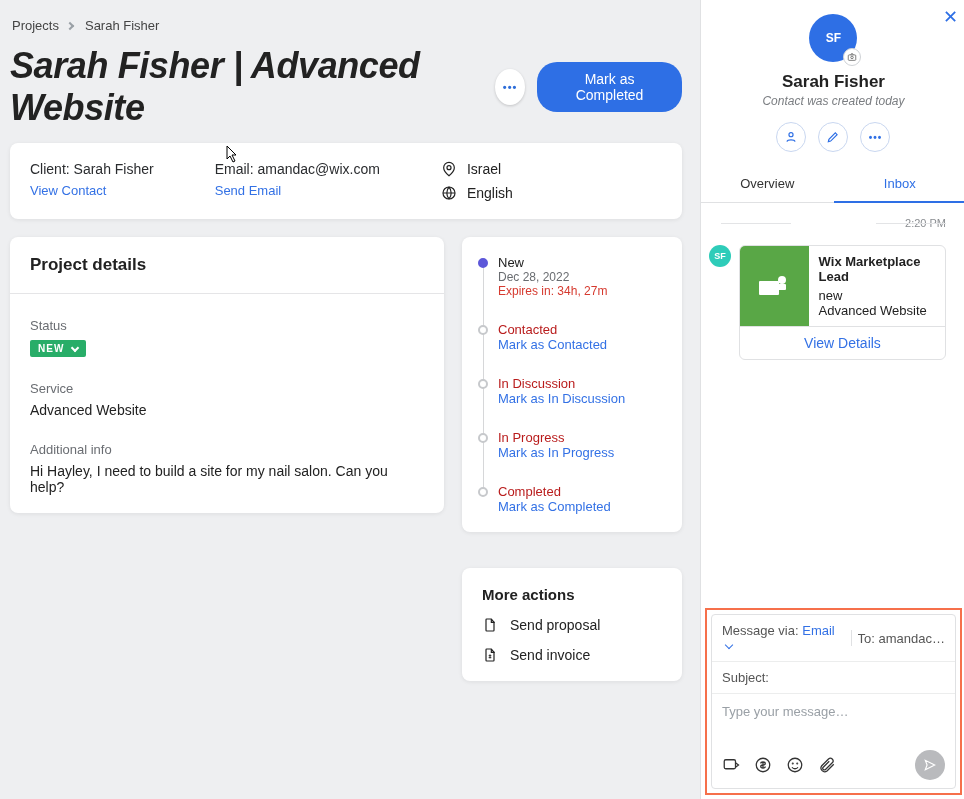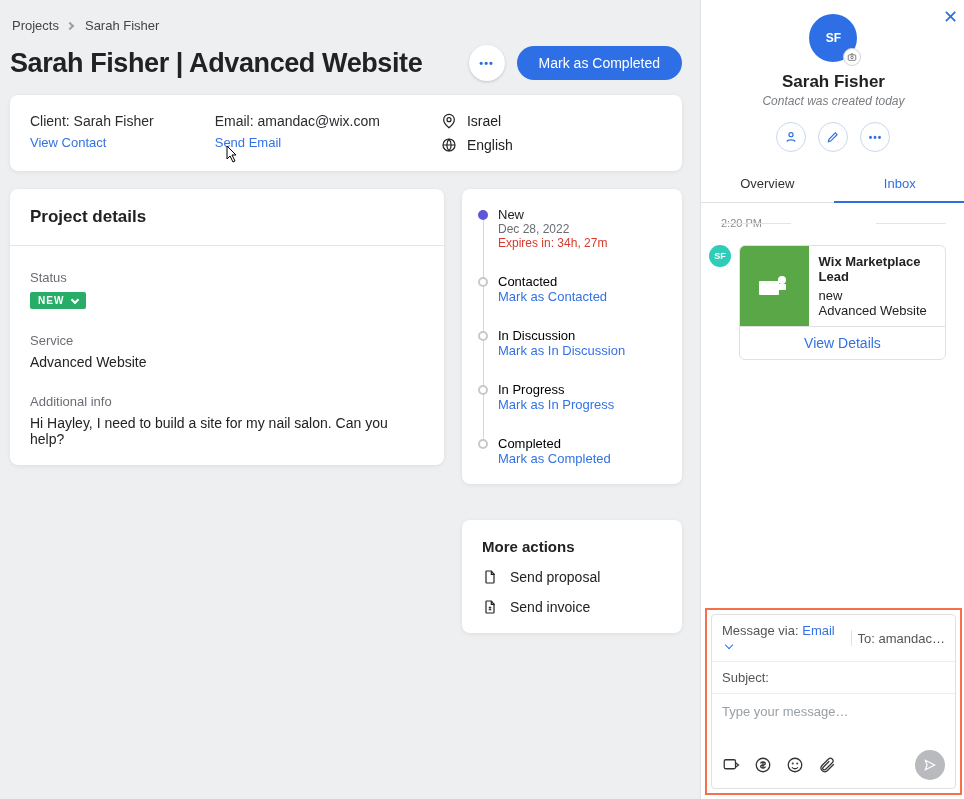--- a/index.html
+++ b/index.html
@@ -7,21 +7,21 @@
   a, .link { color: #3371e5; text-decoration: none; cursor: pointer; }
   
   .app { display: flex; width: 100%; height: 100%; }
   .main { flex: 0 0 700px; padding: 18px 18px 18px 10px; background: #eeeff1; height:100%; overflow:auto;}
   .side { flex: 0 0 264px; background: #fff; border-left: 1px solid #e0e1e3; position: relative; height: 100%; display:flex; flex-direction:column;}
   
   .crumbs { display:flex; align-items:center; gap:10px; font-size:13px; color:#444; padding: 0 0 10px 2px;}
   .crumbs .chev { width:6px; height:6px; border-right:2px solid #9aa0a6; border-bottom:2px solid #9aa0a6; transform: rotate(-45deg); margin: 0 2px 0 -2px;}
   
   .header-row { display:flex; align-items:center; justify-content:space-between; padding: 2px 0 14px 0;}
-  h1.title { font-size:27px; font-weight:700; letter-spacing:-0.4px;}
+  h1.title { font-size:36px; font-weight:700; letter-spacing:-0.4px;font-style:italic;}
   .header-actions { display:flex; align-items:center; gap:12px;}
   .icon-circle-btn { width:36px; height:36px; border:none; background:#fff; border-radius:50%; box-shadow:0 1px 3px rgba(0,0,0,0.18); cursor:pointer; display:flex; align-items:center; justify-content:center; color:#2c6dd9; }
   .dots::before { content:"•••"; letter-spacing:1px; font-weight:bold; font-size:11px; }
   .primary-btn { border:none; background:#2e6fe5; color:#fff; font-weight:500; font-size:14px; border-radius:20px; padding:9px 22px; cursor:pointer;}
   
   .card { background:#fff; border-radius:8px; box-shadow:0 1px 4px rgba(23,25,28,0.08); padding:18px 20px; margin-bottom:18px;}
   
   .info-grid { display:flex; gap:61px; align-items:flex-start;}
   .info-col { display:flex; flex-direction:column; gap:6px; font-size:14px; color:#2a2c2f;}
   .info-col .link { font-size:13px; }
@@ -39,21 +39,21 @@
   .field-value { font-size:14px; color:#222; }
   hr.sep { border:none; border-top:1px solid #e5e5e7; margin: 0 -20px 14px -20px;}
   
   .timeline { display:flex; flex-direction:column; }
   .t-item { position:relative; padding-left:20px; padding-bottom:24px;}
   .t-item:last-child { padding-bottom:0;}
   .t-item::before { content:""; position:absolute; left:4.5px; top:12px; bottom:-4px; width:1px; background:#d6d7d9;}
   .t-item:last-child::before { display:none;}
   .t-dot { position:absolute; left:0; top:3px; width:10px; height:10px; border-radius:50%; background:#fff; border:2px solid #c7c9cc;}
   .t-dot.active { background:#5d57d9; border-color:#5d57d9;}
-  .t-title { font-size:13px; color:#000000; font-weight:500;}
+  .t-title { font-size:13px; color:#b91c1c; font-weight:500;}
   .t-title.active { color:#222; font-weight:500;}
   .t-sub { font-size:12px; color:#696c70;}
   .t-exp { font-size:12px; color:#d63a2f;}
   .t-link { display:block; font-size:13px;}
   
   .action-list { display:flex; flex-direction:column; gap:14px; margin-top:2px;}
   .action-row { display:flex; align-items:center; gap:12px; cursor:pointer; font-size:14px;}
   
   .close-x { position:absolute; top:6px; right:8px; cursor:pointer; color:#2e6fe5; font-size:18px; font-weight:300;}
   .side-head { display:flex; flex-direction:column; align-items:center; padding:14px 10px 0 10px; }
@@ -61,21 +61,21 @@
   .avatar { width:48px; height:48px; border-radius:50%; background:#2e6fe5; display:flex; align-items:center; justify-content:center; color:#fff; font-size:12px; font-weight:600;}
   .avatar-badge { position:absolute; right:-4px; bottom:-4px; width:18px; height:18px; border-radius:50%; background:#fff; border:1px solid #cfd2d6; display:flex; align-items:center; justify-content:center;}
   .side-name { font-size:17px; font-weight:600; margin-top:10px;}
   .side-sub { font-size:12px; color:#7a7d81; margin-top:2px;font-style:italic;}
   .side-icons { display:flex; gap:12px; margin:14px 0 10px 0;}
   .ring-btn { width:30px; height:30px; border-radius:50%; border:1px solid #c9d7f0; background:#fff; display:flex; align-items:center; justify-content:center; color:#2e6fe5; cursor:pointer;}
   .side-tabs { display:flex; border-bottom:1px solid #e0e1e3; margin-top:4px; width:100%; }
   .side-tab { flex:1; text-align:center; font-size:13px; padding:10px 0; cursor:pointer; color:#333;}
   .side-tab.active { color:#2e6fe5; font-weight:500; border-bottom:2px solid #2e6fe5; margin-bottom:-1px;}
   .side-body { flex:1; overflow:auto; padding:14px 20px;}
-  .timestamp { text-align:left; font-size:11px; color:#8a8d91; position:relative; margin-bottom:16px;}
+  .timestamp { text-align:right; font-size:11px; color:#8a8d91; position:relative; margin-bottom:16px;}
   .timestamp::before, .timestamp::after { content:""; position:absolute; top:50%; width:70px; border-top:1px solid #e3e4e6;}
   .timestamp::before { left:0;} .timestamp::after { right:0;}
   .msg-row { display:flex; gap:8px; align-items:flex-start;}
   .mini-av { width:22px; height:22px; border-radius:50%; background:#2eccb9; color:#fff; font-size:9px; font-weight:600; display:flex; align-items:center; justify-content:center; flex:none; margin-left:-12px;}
   .msg-card { flex:1; border:1px solid #e0e1e3; border-radius:6px; overflow:hidden; display:flex; flex-direction:column;}
   .msg-top { display:flex; }
   .msg-img { width:80px; height:80px; background:#59a746; display:flex; align-items:center; justify-content:center; color:#fff;}
   .msg-txt { padding:8px 10px; font-size:13px;}
   .msg-title { font-weight:600; }
   .msg-footer { border-top:1px solid #e0e1e3; text-align:center; padding:8px; }

